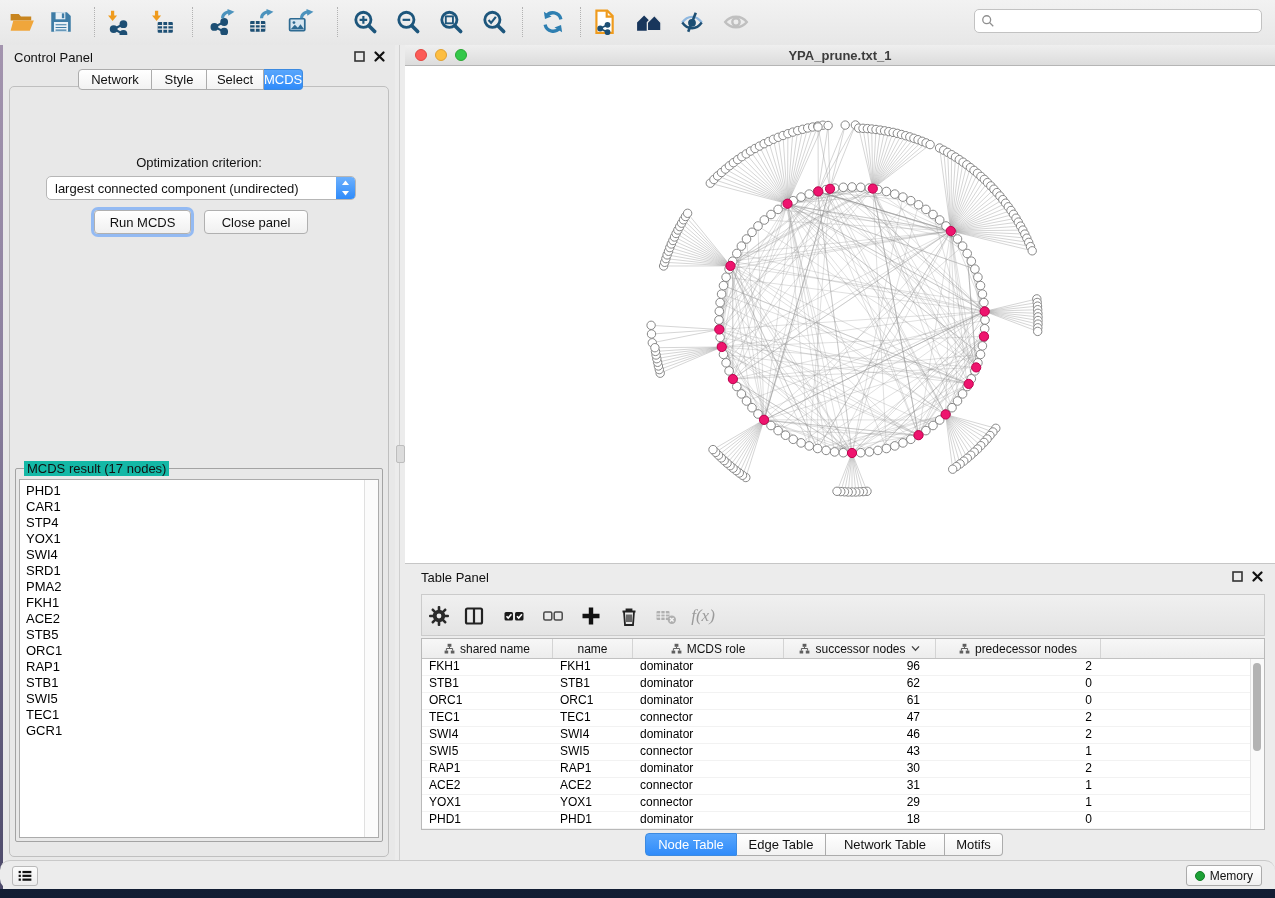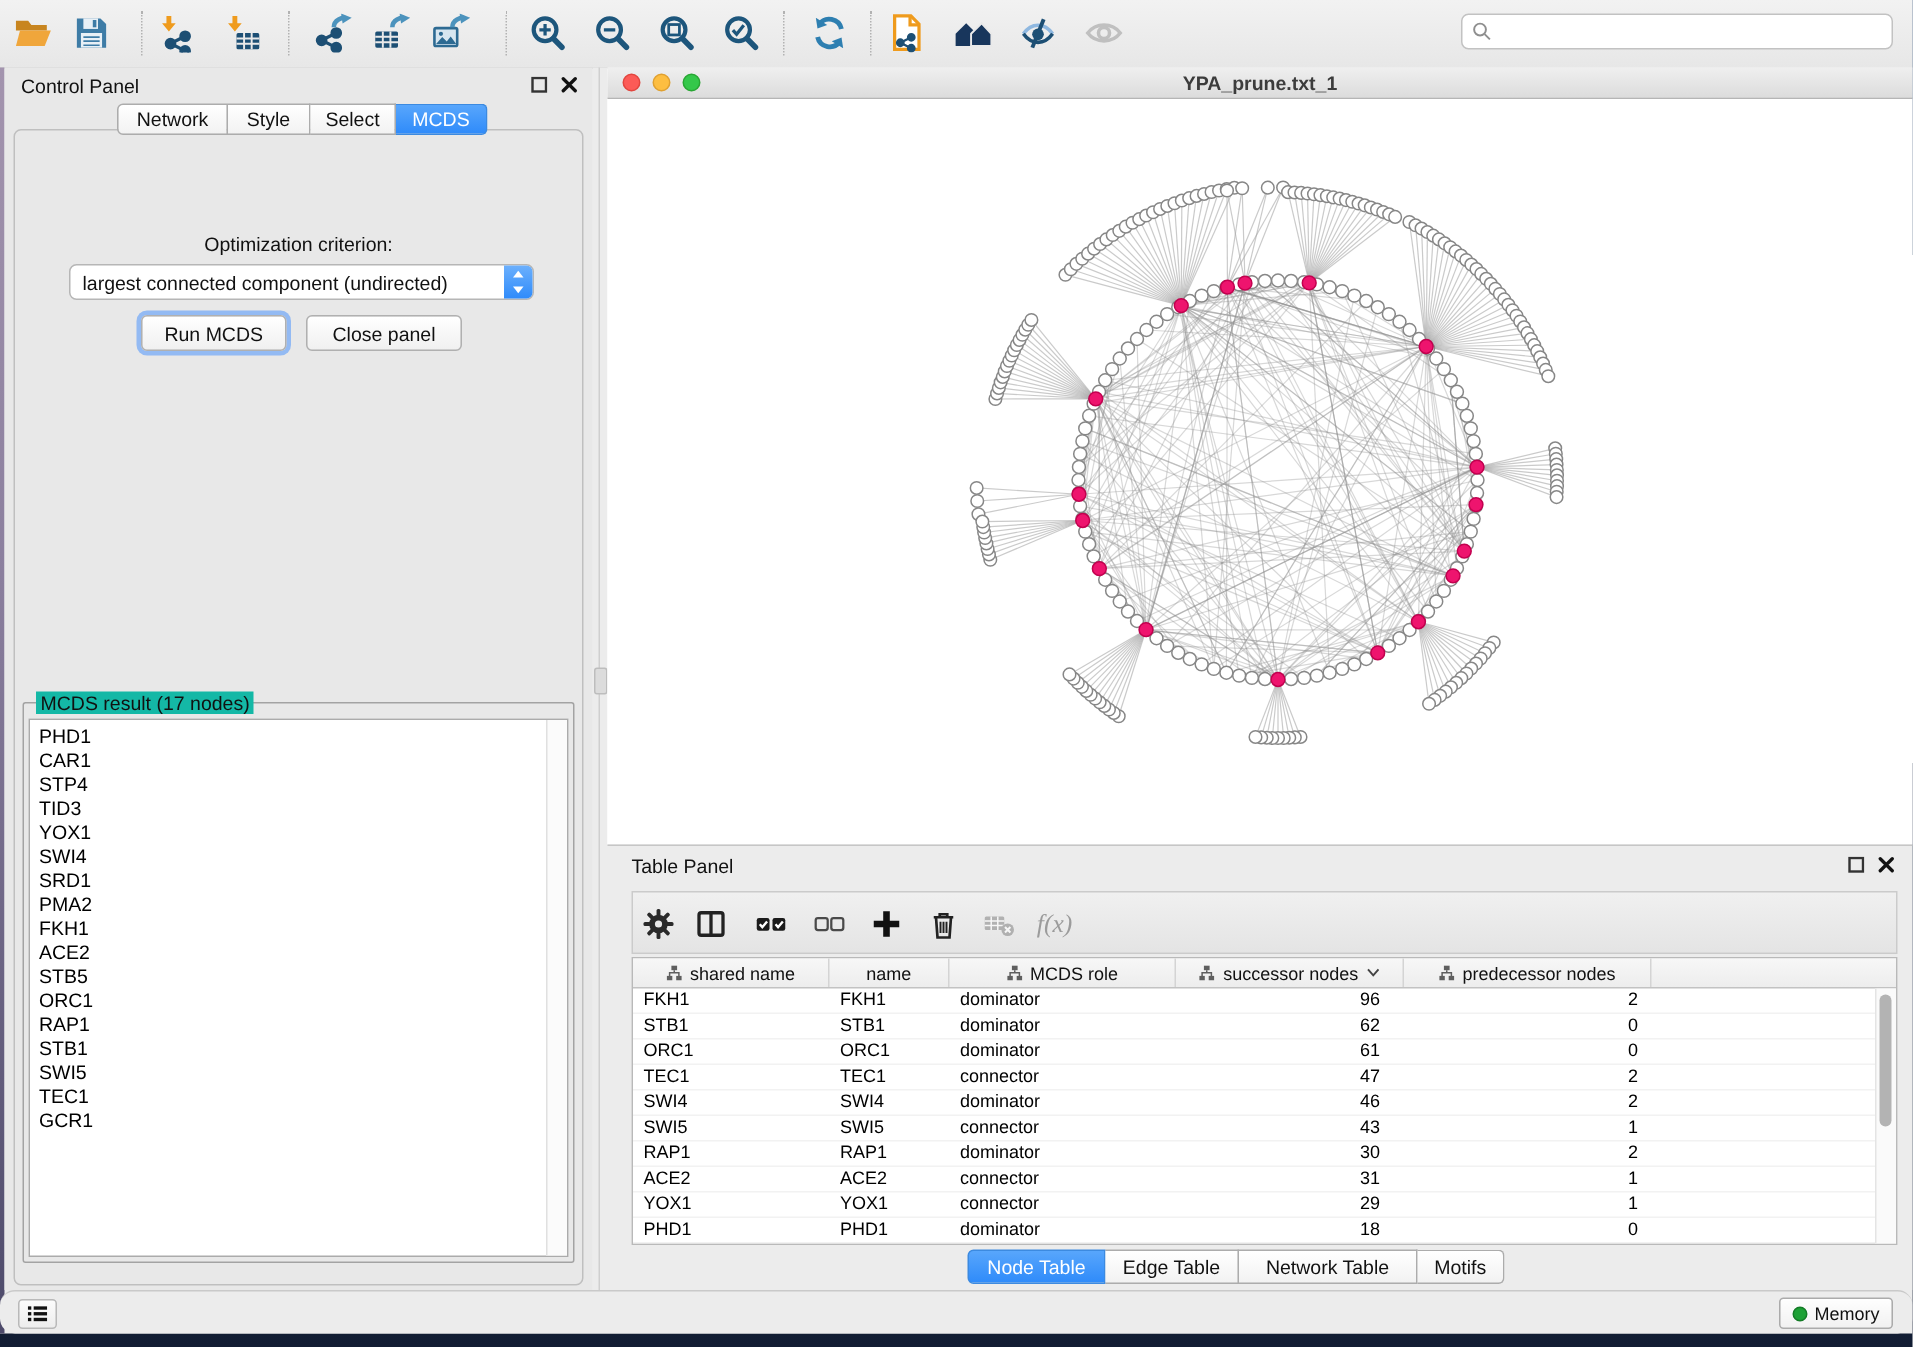--- a/index.html
+++ b/index.html
@@ -338,21 +338,20 @@
       </div>
       <div class="btnrow-run"><button class="btn focus-ring">Run MCDS</button></div>
       <div class="btnrow-close"><button class="btn">Close panel</button></div>
       <div class="groupbox">
         <span class="legend">MCDS result (17 nodes)</span>
         <div class="mcds-list-wrap">
           <div class="mcds-list" id="mcds-list">
               <div class="li">PHD1</div>
               <div class="li">CAR1</div>
               <div class="li">STP4</div>
-              <div class="li">TID3</div>
               <div class="li">YOX1</div>
               <div class="li">SWI4</div>
               <div class="li">SRD1</div>
               <div class="li">PMA2</div>
               <div class="li">FKH1</div>
               <div class="li">ACE2</div>
               <div class="li">STB5</div>
               <div class="li">ORC1</div>
               <div class="li">RAP1</div>
               <div class="li">STB1</div>
@@ -361,21 +360,21 @@
               <div class="li">GCR1</div>
             </div>
           <div class="mcds-scroll"></div>
         </div>
       </div>
     </div>
     <div class="segbar cp-tabs" id="cp-tabs">
         <button class="seg" style="width: 74px;">Network</button>
         <button class="seg" style="width: 55px;">Style</button>
         <button class="seg" style="width: 57px;">Select</button>
-        <button class="seg active" style="width: 61px;">MCDS</button>
+        <button class="seg active" style="width: 39px;">MCDS</button>
       </div>
   </div>
 
   <div class="vsplit">
     <div class="line"></div>
     <div class="grip"></div>
   </div>
 
   <div class="network-window">
     <div class="nw-titlebar">

